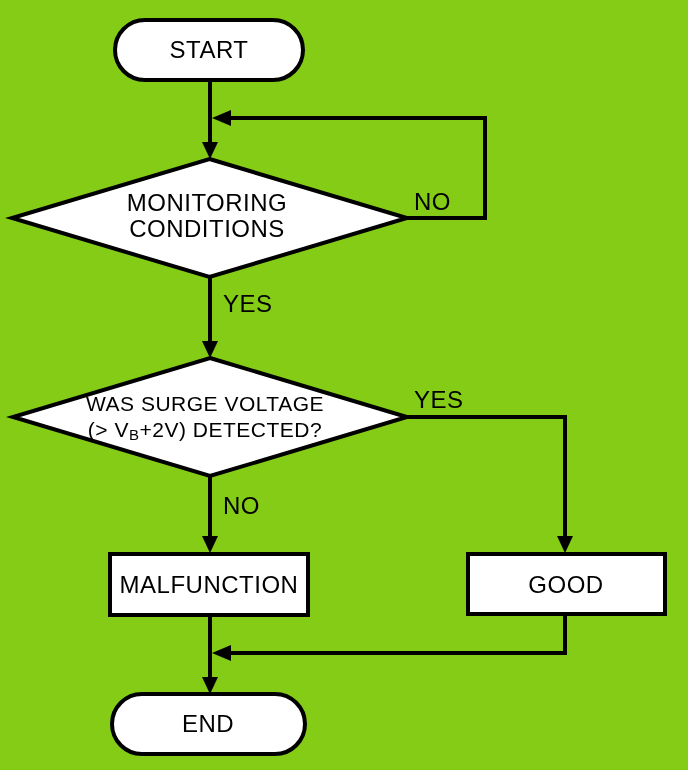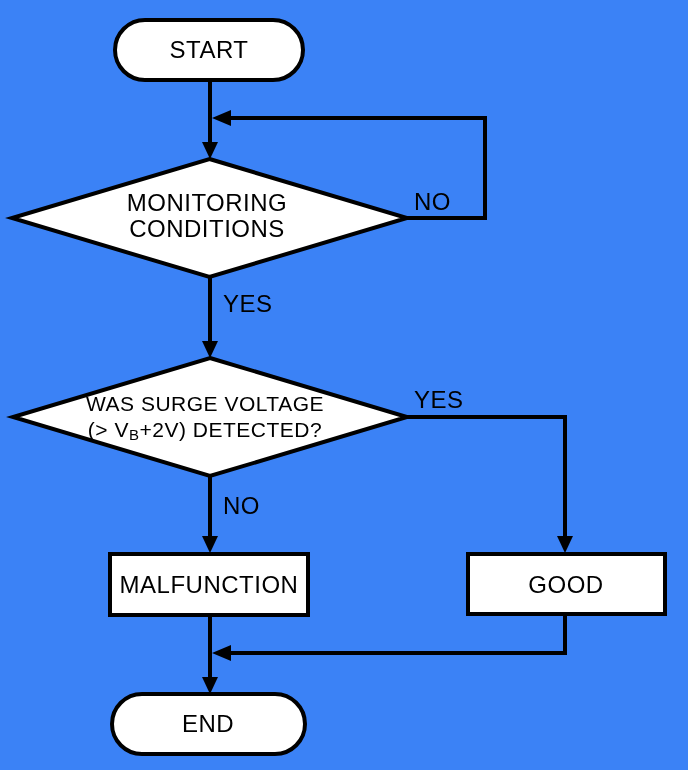--- a/index.html
+++ b/index.html
@@ -7,21 +7,21 @@
     padding: 0;
     background: #ffffff;
     width: 688px;
     height: 770px;
     overflow: hidden;
   }
   .diagram-wrap {
     position: relative;
     width: 688px;
     height: 770px;
-    background: #3b82f6;
+    background: #84cc16;
   }
   svg { display: block; }
   .shape {
     fill: #ffffff;
     stroke: #000000;
     stroke-width: 4;
     stroke-linejoin: miter;
   }
   .connector {
     fill: none;

